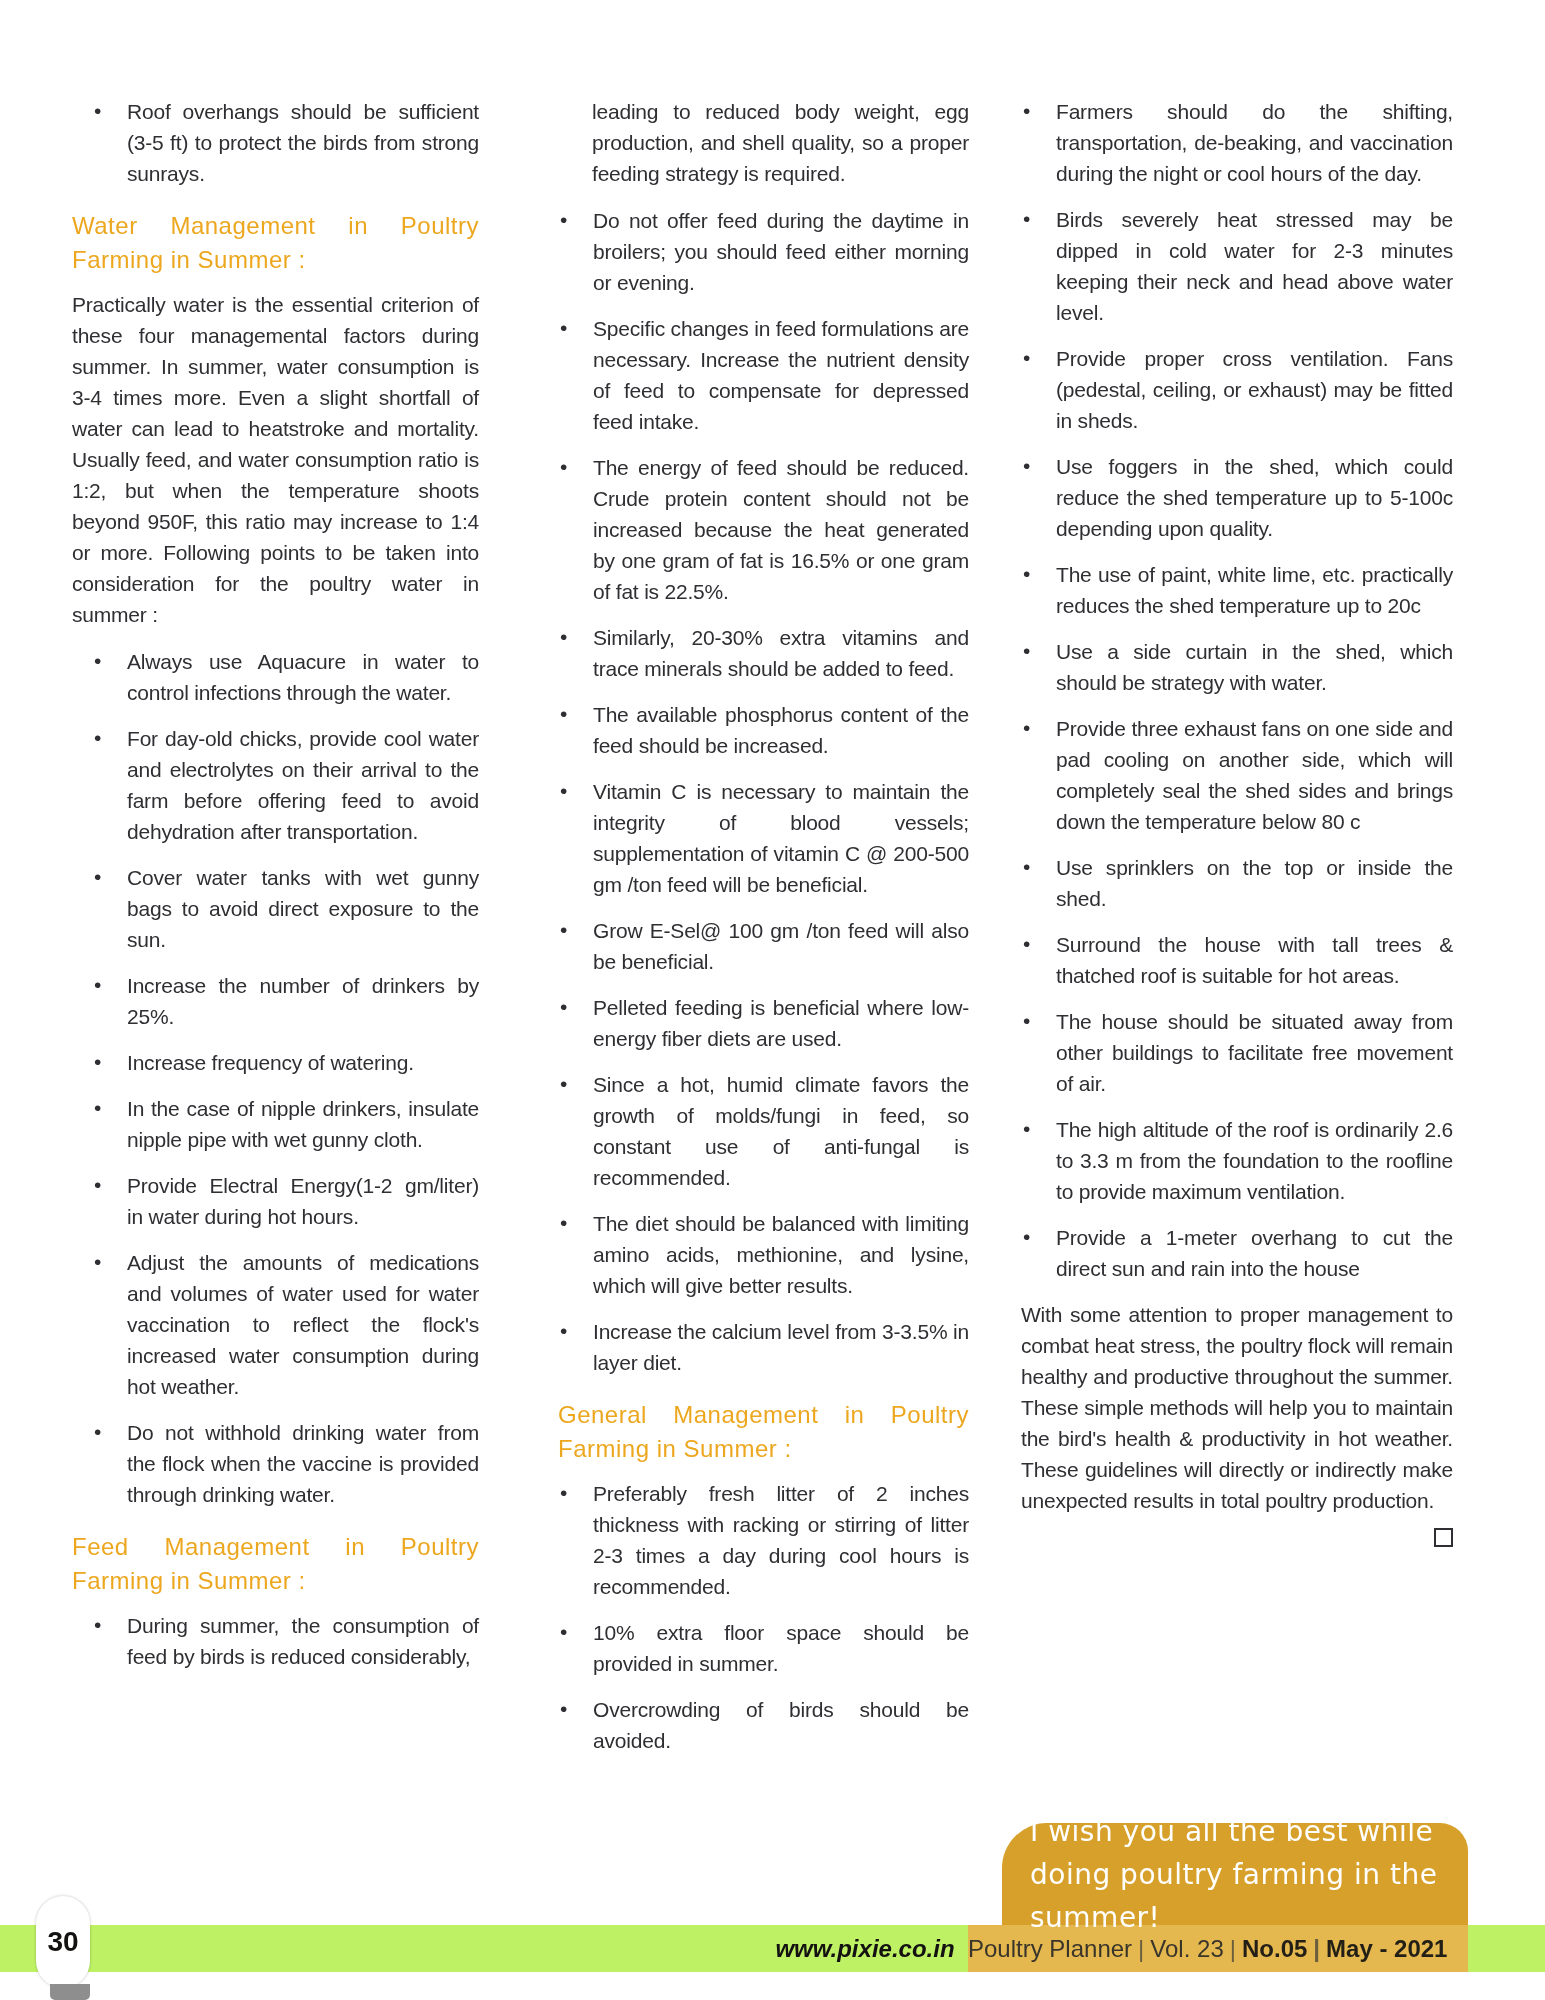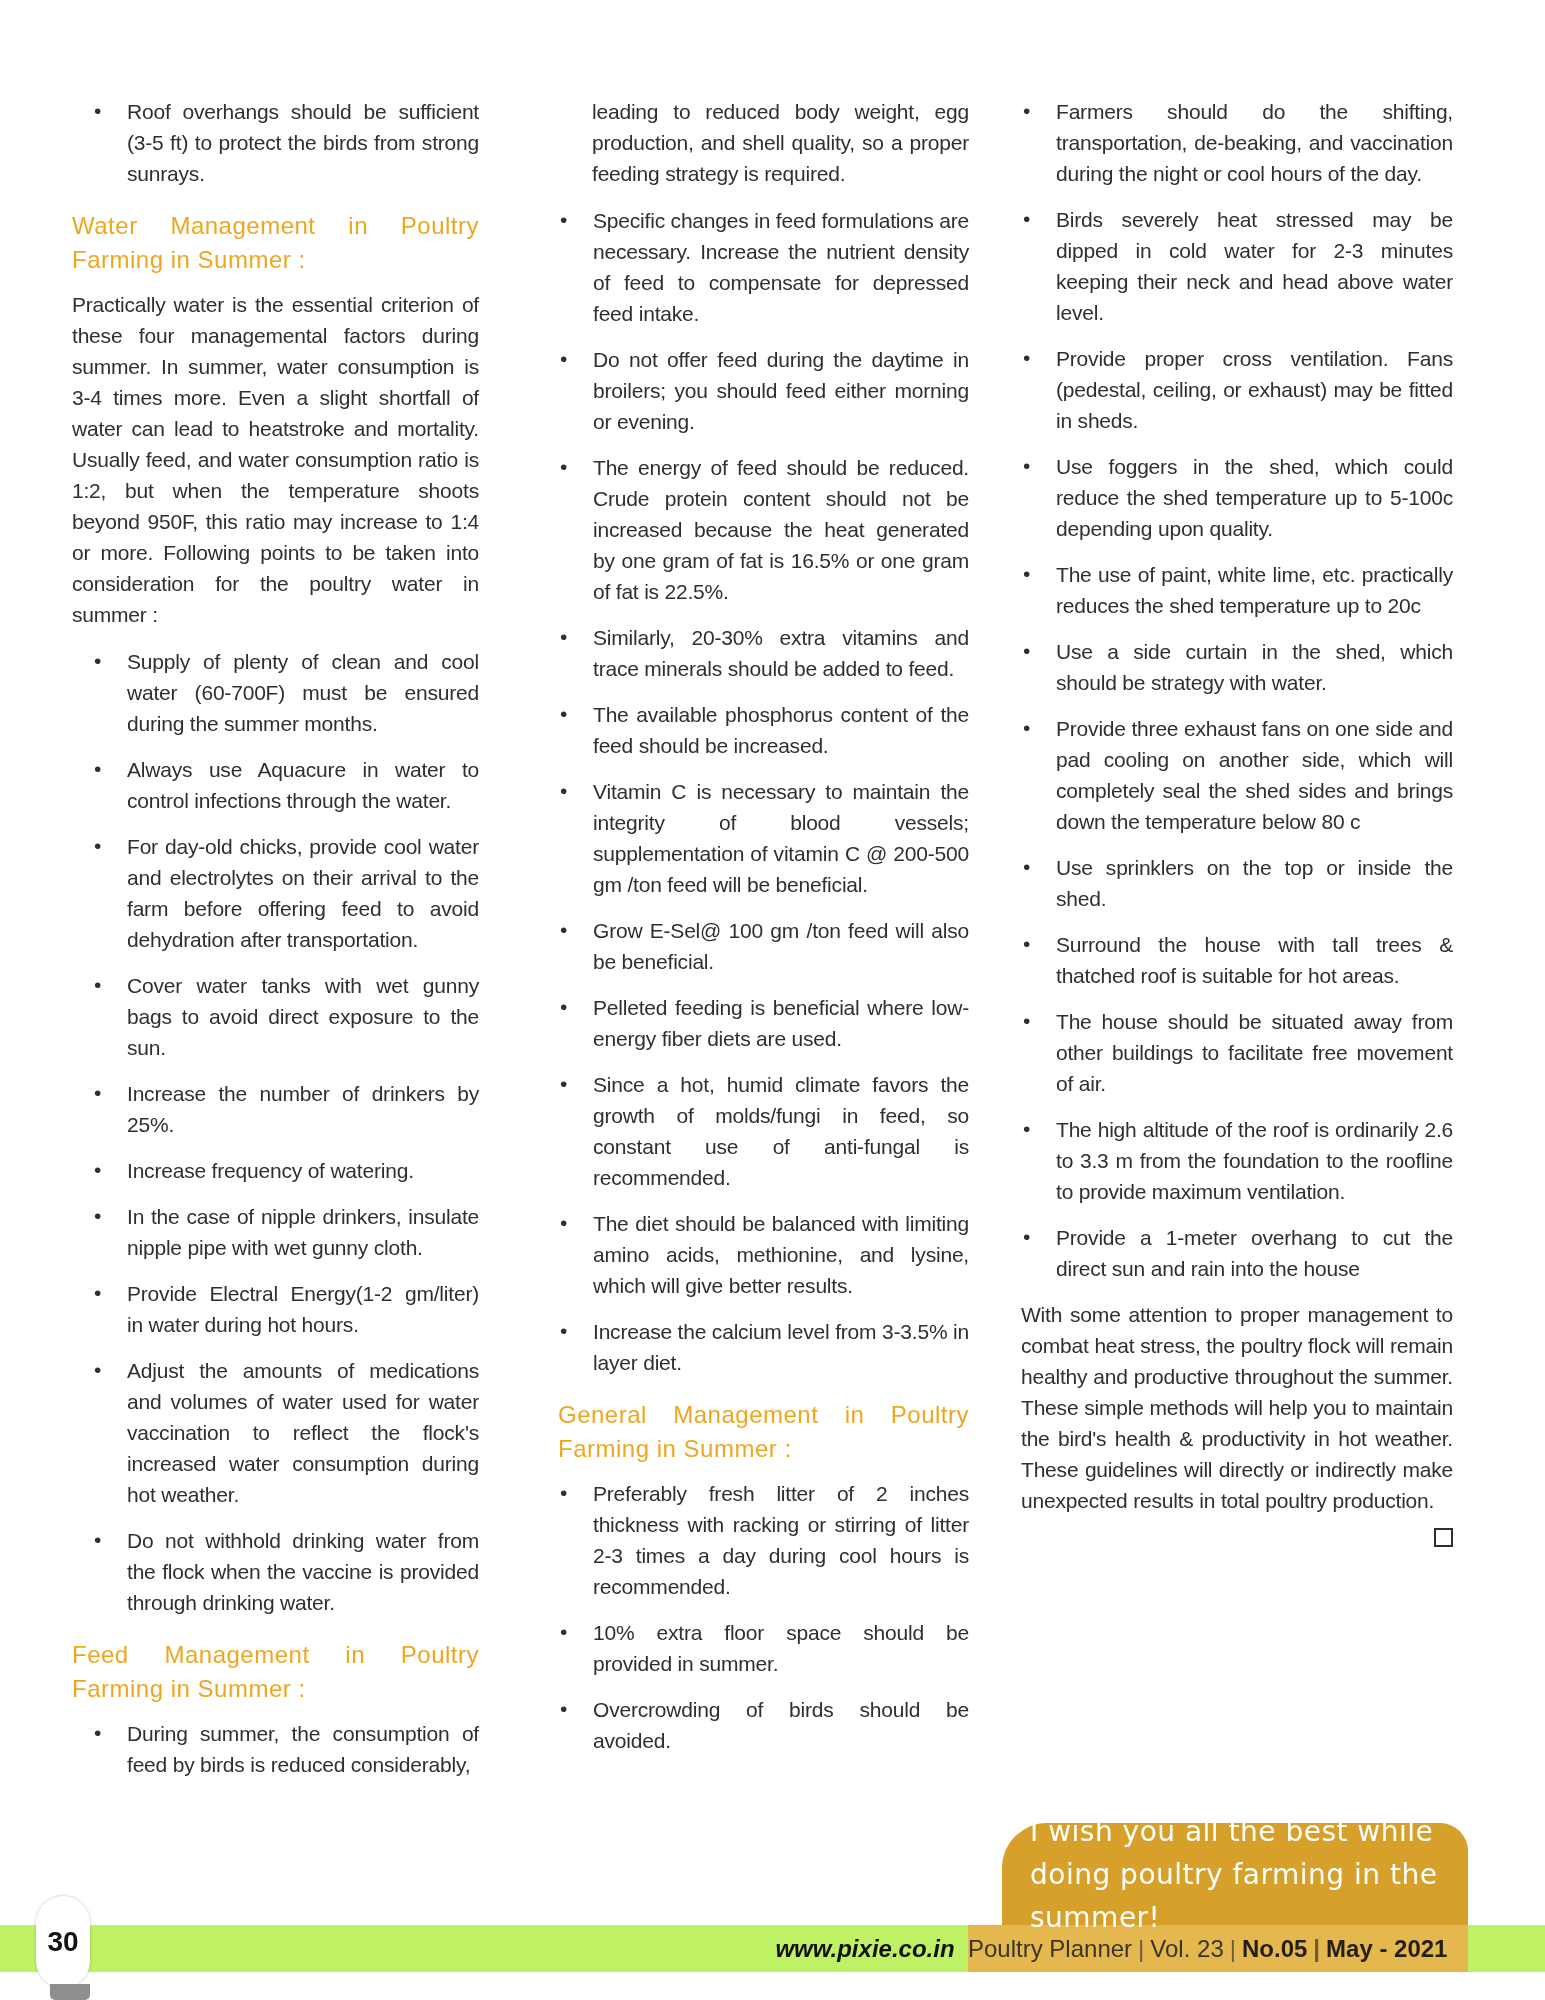--- a/index.html
+++ b/index.html
@@ -102,24 +102,20 @@
 
         <li class="bullet-item">
           <span class="dot"></span>
           <span class="txt">Roof overhangs should be sufficient (3-5 ft) to protect the birds from strong sunrays.</span>
         </li>
       </ul>
     <h2 class="heading">Water Management in Poultry Farming in Summer :</h2>
     <p class="para">Practically water is the essential criterion of these four managemental factors during summer. In summer, water consumption is 3-4 times more. Even a slight shortfall of water can lead to heatstroke and mortality. Usually feed, and water consumption ratio is 1:2, but when the temperature shoots beyond 950F, this ratio may increase to 1:4 or more. Following points to be taken into consideration for the poultry water in summer :</p>
     <ul class="bullets">
 
-        <li class="bullet-item">
-          <span class="dot"></span>
-          <span class="txt">Supply of plenty of clean and cool water (60-700F) must be ensured during the summer months.</span>
-        </li>
 
         <li class="bullet-item">
           <span class="dot"></span>
           <span class="txt">Always use Aquacure in water to control infections through the water.</span>
         </li>
 
         <li class="bullet-item">
           <span class="dot"></span>
           <span class="txt">For day-old chicks, provide cool water and electrolytes on their arrival to the farm before offering feed to avoid dehydration after transportation.</span>
         </li>
@@ -168,26 +164,26 @@
         </li>
       </ul>
   </div>
 
   <div class="col col2">
     <p class="para hang">leading to reduced body weight, egg production, and shell quality, so a proper feeding strategy is required.</p>
     <ul class="bullets">
 
         <li class="bullet-item">
           <span class="dot"></span>
+          <span class="txt">Do not offer feed during the daytime in broilers; you should feed either morning or evening.</span>
+        </li>
+
+        <li class="bullet-item">
+          <span class="dot"></span>
           <span class="txt">Specific changes in feed formulations are necessary. Increase the nutrient density of feed to compensate for depressed feed intake.</span>
-        </li>
-
-        <li class="bullet-item">
-          <span class="dot"></span>
-          <span class="txt">Do not offer feed during the daytime in broilers; you should feed either morning or evening.</span>
         </li>
 
         <li class="bullet-item">
           <span class="dot"></span>
           <span class="txt">The energy of feed should be reduced. Crude protein content should not be increased because the heat generated by one gram of fat is 16.5% or one gram of fat is 22.5%.</span>
         </li>
 
         <li class="bullet-item">
           <span class="dot"></span>
           <span class="txt">Similarly, 20-30% extra vitamins and trace minerals should be added to feed.</span>

